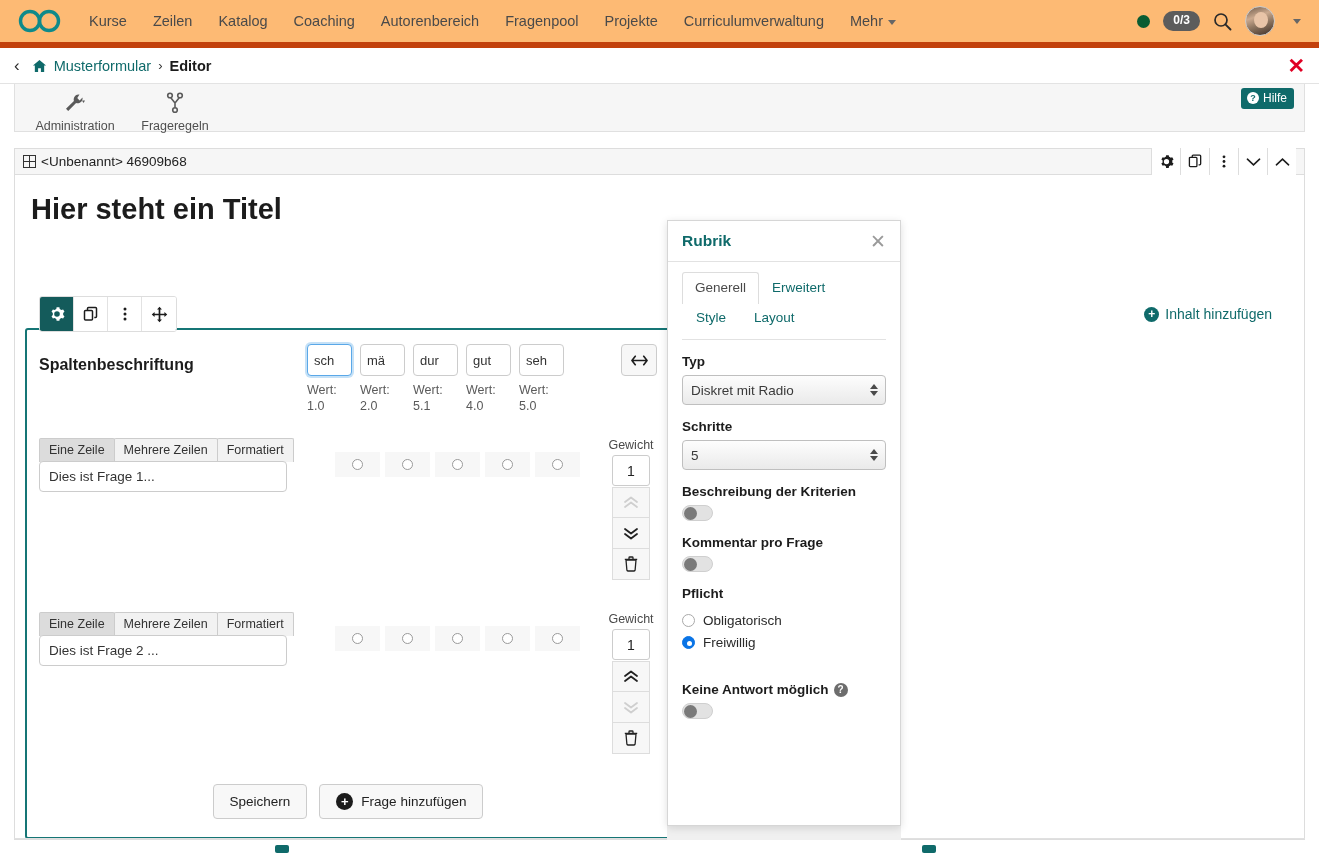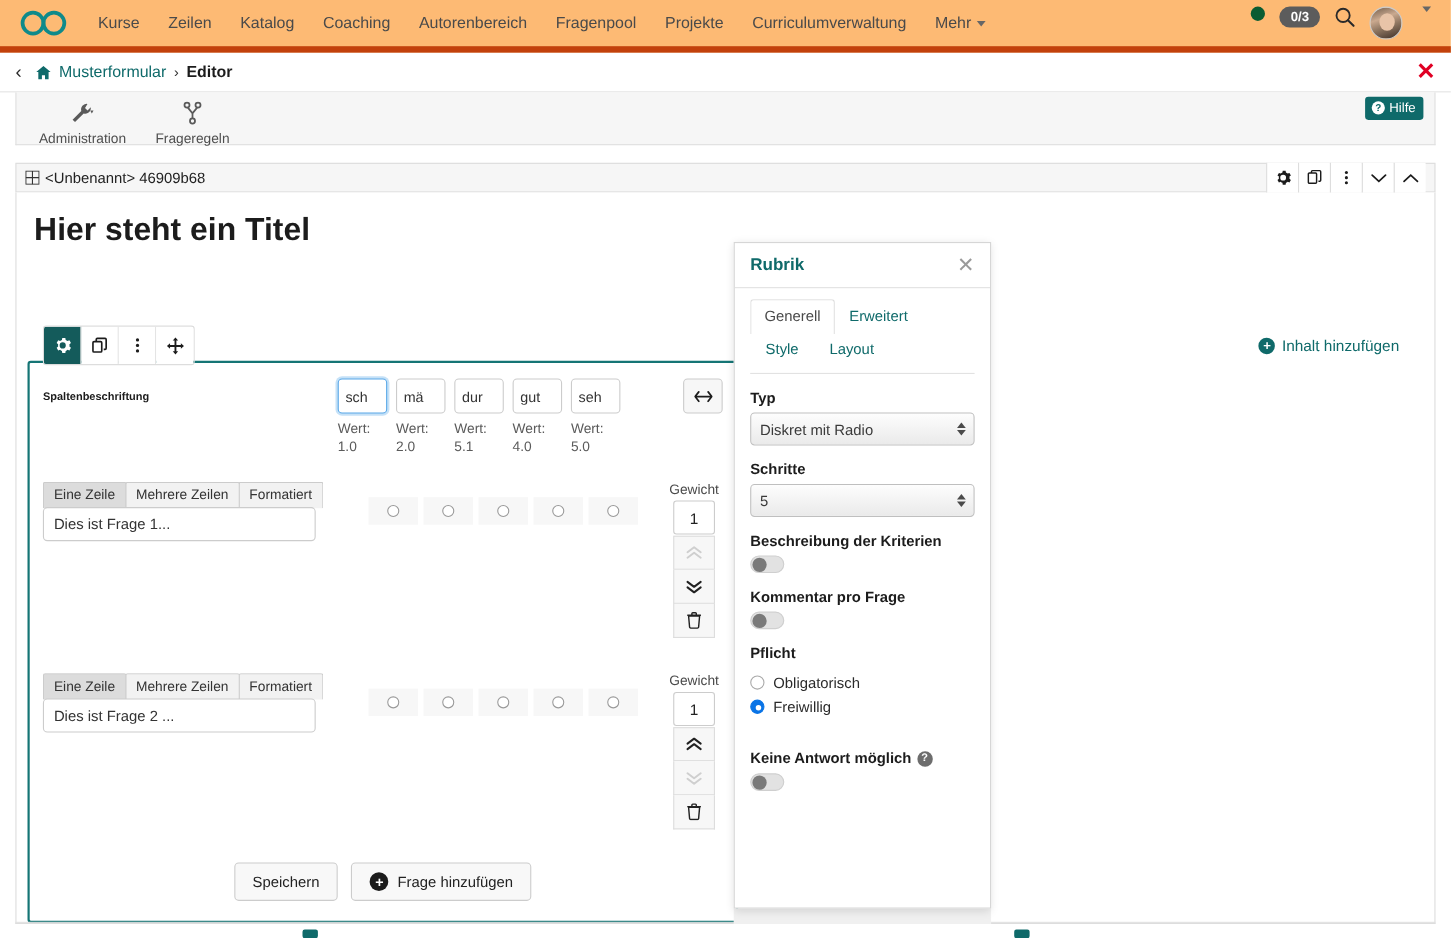--- a/index.html
+++ b/index.html
@@ -24,21 +24,21 @@
   }
   .brand{ width:52px; height:30px; display:flex; align-items:center; justify-content:center; margin-right:10px;}
   .brand svg{ display:block; }
   .navlinks{ display:flex; align-items:center; gap:0; }
   .navlink{
     color:#4a4a4a; font-size:14.5px;
     padding:6px 13px; cursor:pointer; white-space:nowrap;
   }
   .caret{ display:inline-block; width:0;height:0;margin-left:5px;
     border-left:4px solid transparent;border-right:4px solid transparent;border-top:5px solid #666; vertical-align:middle;}
-  .navright{ margin-left:auto; display:flex; align-items:flex-start; gap:13px; padding-right:4px;}
+  .navright{ margin-left:auto; display:flex; align-items:center; gap:13px; padding-right:4px;}
   .statusdot{ width:13px;height:13px;border-radius:50%; background:#0a5c32; }
   .badge-pill{
     background:#5c5c5c; color:#fff; font-size:12px; font-weight:bold;
     border-radius:11px; padding:3px 10px; line-height:1.1;
   }
   .icon-btn{ cursor:pointer; display:flex;align-items:center;justify-content:center; }
   .avatar{
     width:30px;height:30px;border-radius:50%;
     background:linear-gradient(160deg,#6e5a4a 0%,#caa98f 35%,#8d7560 60%,#3a2c25 100%);
     overflow:hidden; position:relative; border:1px solid #ccc;
@@ -112,21 +112,21 @@
   .addlink{ color:#0f6a6a; font-size:14px; display:flex; align-items:center; gap:6px; cursor:pointer; white-space:nowrap;}
   .plus-circ{ width:15px;height:15px;border-radius:50%;background:#0f6a6a;color:#fff;
     display:flex;align-items:center;justify-content:center;font-size:12px;line-height:1;font-weight:bold;}
 
   
   .rubric{
     margin:6px 0 0 0; border:2px solid #157575; border-radius:3px;
     padding:14px 12px 18px 12px; background:#fff; width:646px; position:relative;
   }
   .hdrrow{ display:flex; align-items:flex-start; }
-  .collabel{ font-size:10px; font-weight:bold; color:#1c1c1c; padding-top:12px; width:268px; }
+  .collabel{ font-size:16px; font-weight:bold; color:#1c1c1c; padding-top:12px; width:268px; }
   .colinputs{ display:flex; gap:8px; }
   .colbox{ display:flex; flex-direction:column; align-items:flex-start; width:45px; }
   .colinput{
     width:45px;height:32px; border:1px solid #ccc; border-radius:4px;
     font-size:13px; padding:0 6px; color:#333; font-family:"Liberation Sans", sans-serif;
     background:#fff; outline:none;
   }
   .colinput.focused{ border-color:#5aa8e8; box-shadow:0 0 0 2px rgba(90,168,232,.35); }
   .colval{ font-size:12.5px; color:#5a5a5a; margin-top:7px; line-height:1.25; }
   .arrowbtn{

